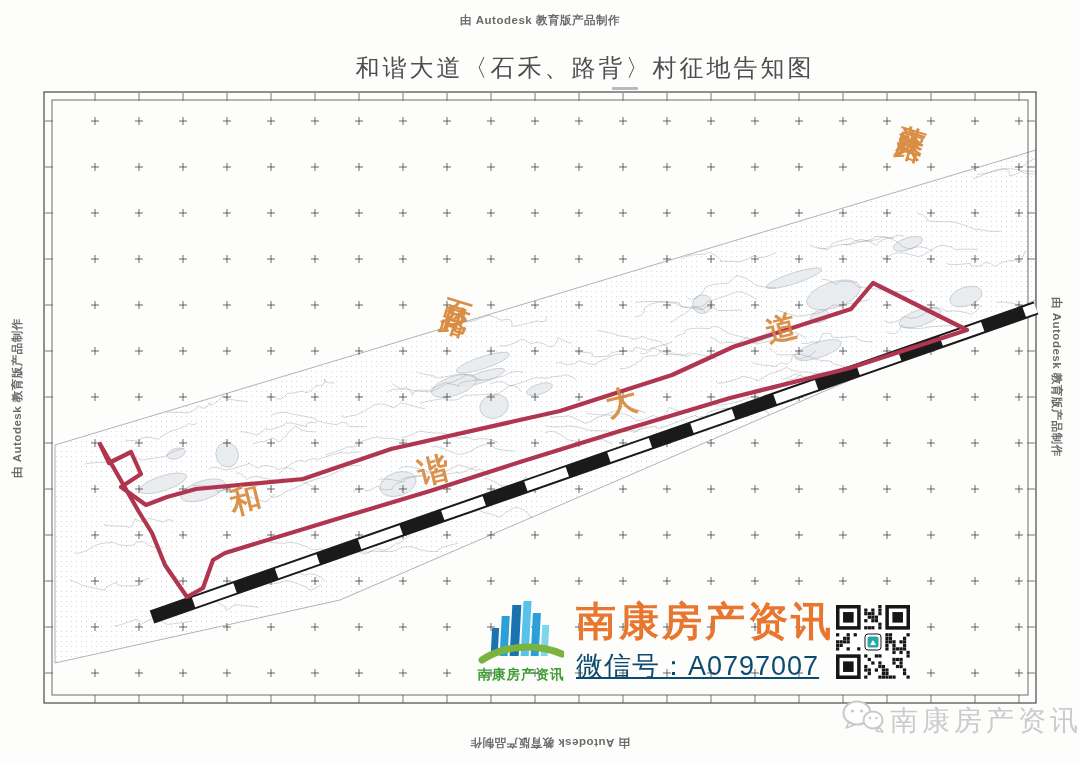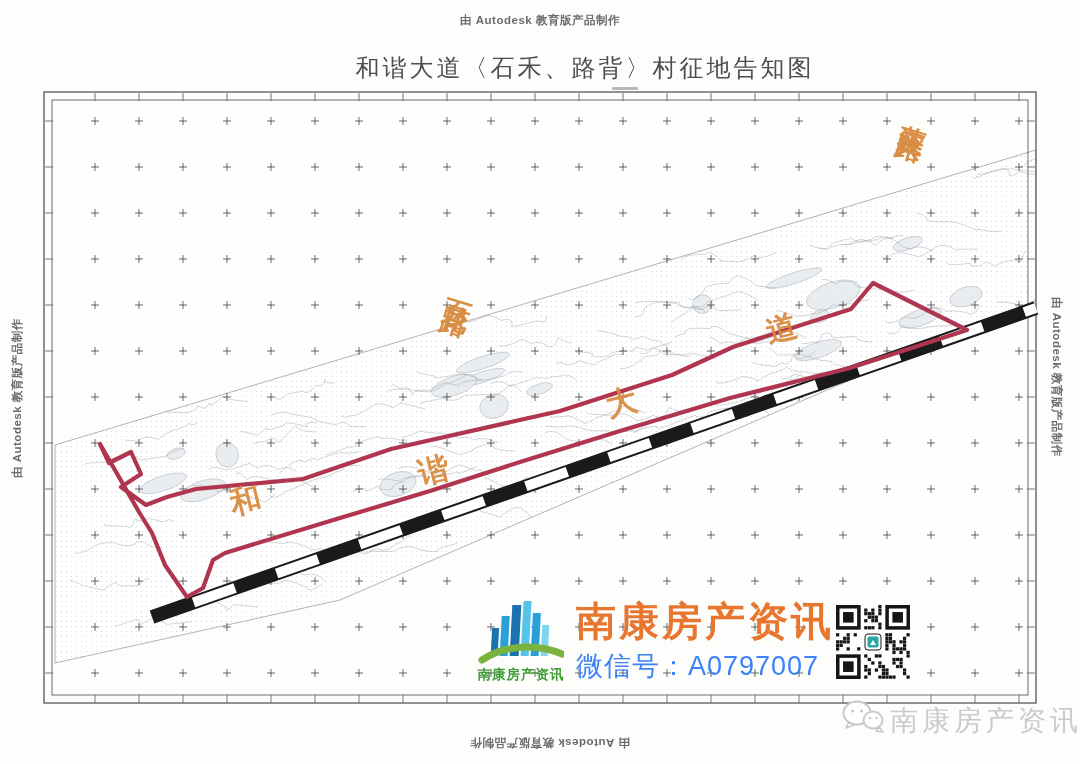--- a/index.html
+++ b/index.html
@@ -35,21 +35,21 @@
   #corridor-char-2 { top:382px; left:606px; }
   #corridor-char-3 { top:308px; left:766px; }
 
   #brand-block { position:absolute; top:590px; left:468px; }
   #brand-logo-icon { position:absolute; top:2px; left:10px; }
   #brand-logo-caption { position:absolute; top:76px; left:0; width:106px; text-align:center;
                         font-size:13.5px; font-weight:700; color:#3f9c35; letter-spacing:1px; }
   #brand-name { position:absolute; top:4px; left:108px; width:270px; font-size:40px;
                 font-weight:700; color:#e8762f; letter-spacing:3px; white-space:nowrap; }
   #brand-wechat-line { position:absolute; top:58px; left:108px; font-size:27px;
-                       color:#3b82f6; letter-spacing:1px; white-space:nowrap; }
+                       color:#0c4a6e; letter-spacing:1px; white-space:nowrap;text-decoration:underline; }
   #qr-code { position:absolute; top:15px; left:368px; }
 
   #watermark { position:absolute; top:698px; left:840px; width:240px; }
   #watermark-text { position:absolute; top:4px; left:50px; font-size:28px; color:#cbcbcb;
                     letter-spacing:4px; white-space:nowrap; }
 </style>
 </head>
 <body>
 
 <div id="page">

